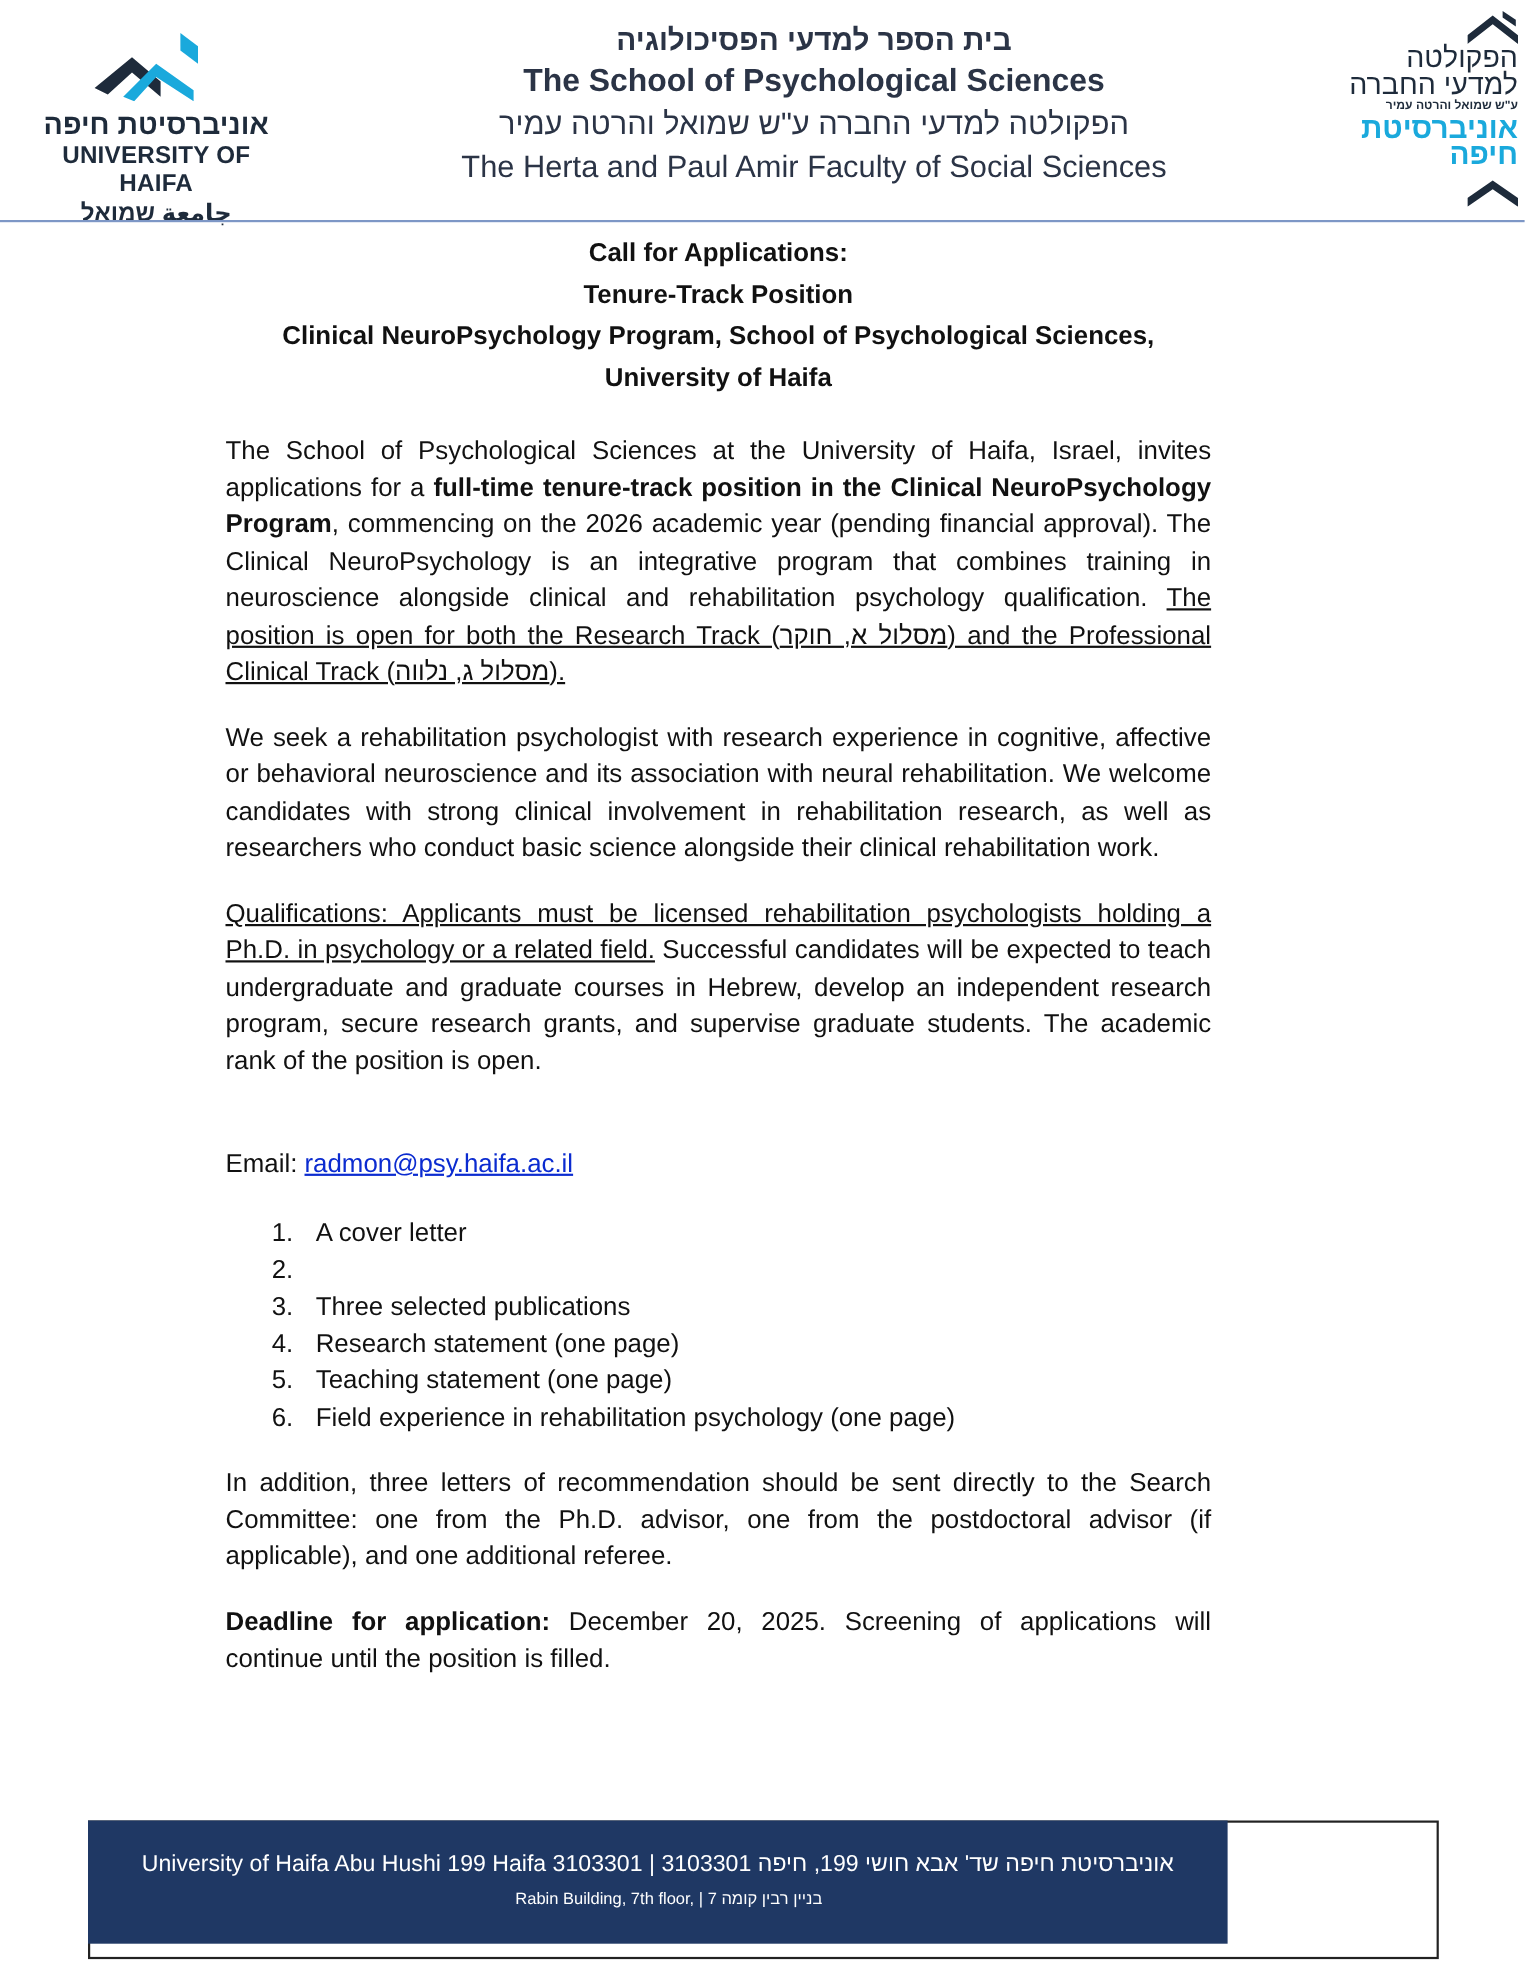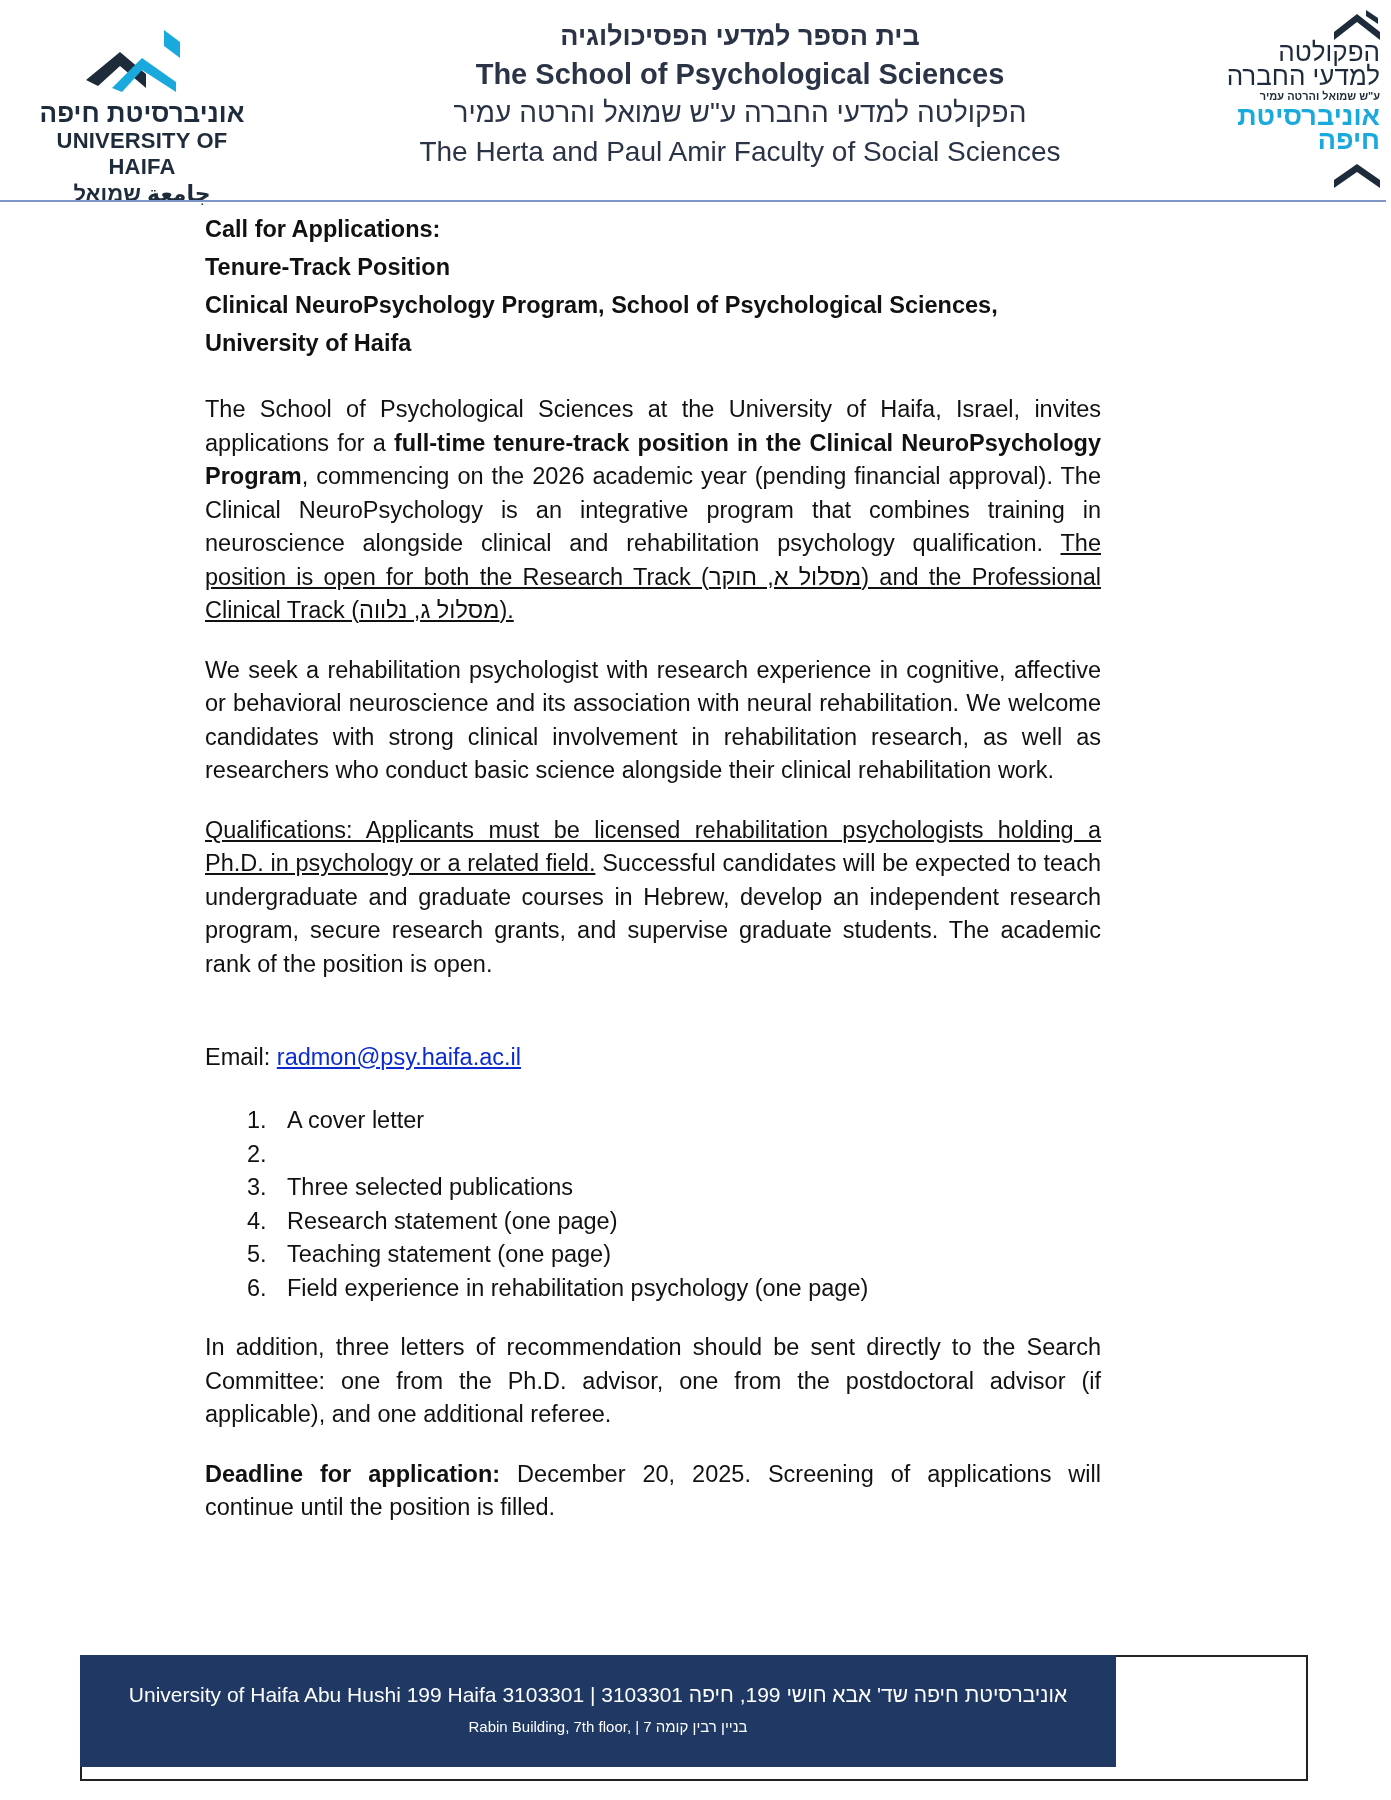--- a/index.html
+++ b/index.html
@@ -23,21 +23,21 @@
     .logo-right .faculty { font-size: 26px; line-height: 24px; }
     .logo-right .small { font-size: 11px; font-weight: bold; line-height: 16px; }
     .logo-right .uni { font-size: 27px; font-weight: bold; line-height: 24px; color: #1aa9dc; }
     .logo-right svg { display: block; margin-left: auto; }
 
     .header-rule { position: absolute; left: 0; top: 200px; width: 1386px; height: 2px; background: #7d97c6; }
 
     
     .content { position: absolute; left: 205px; top: 206px; width: 896px; font-size: 23.5px; line-height: 33.5px; color: #111; }
     .date { text-align: right; font-size: 23.5px; line-height: 30px; margin-top: 0; }
-    .title-block { font-weight: bold; font-size: 23.5px; line-height: 38px; margin-top: 4px; }
+    .title-block { text-align: center; font-weight: bold; font-size: 23.5px; line-height: 38px; margin-top: 4px; }
     .content p { text-align: justify; margin-top: 26px; }
     .content p.first { margin-top: 31px; }
     .u { text-decoration: underline; }
     .b { font-weight: bold; }
     a.email { color: #0b2bd0; text-decoration: underline; }
 
     ol.materials { list-style: none; margin-top: 30px; margin-left: 42px; }
     ol.materials li { display: flex; line-height: 33.5px; }
     ol.materials .num { width: 40px; flex: none; }
 

